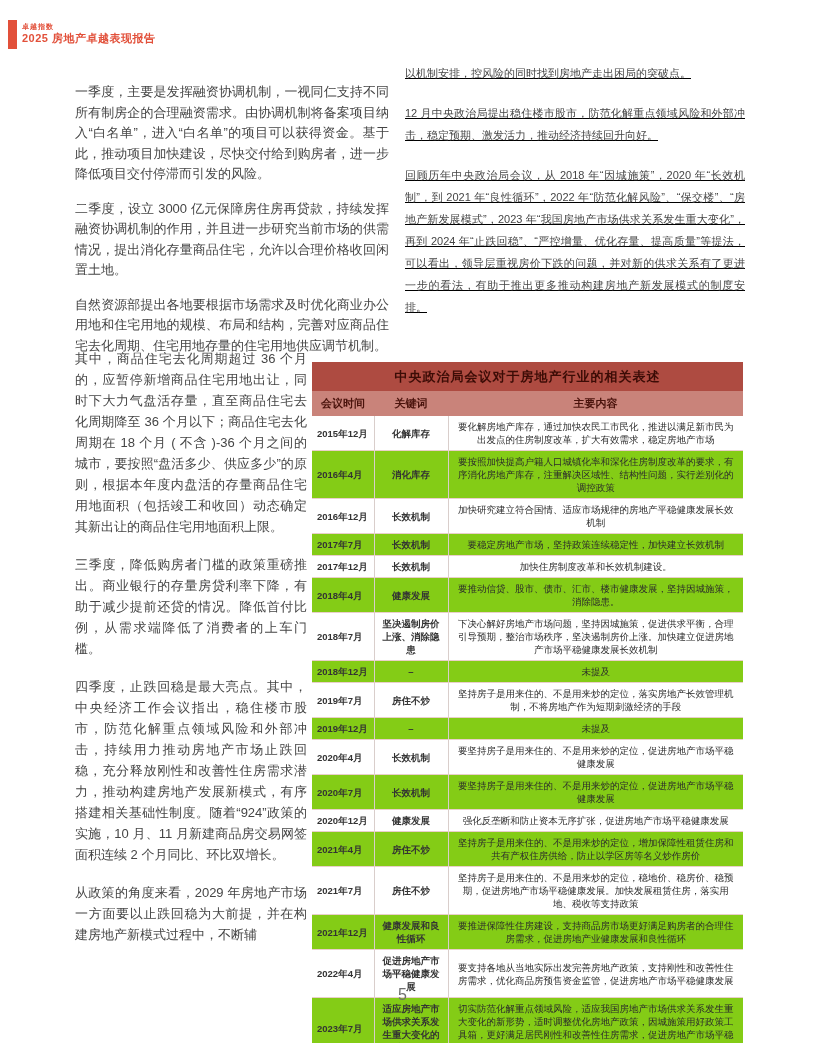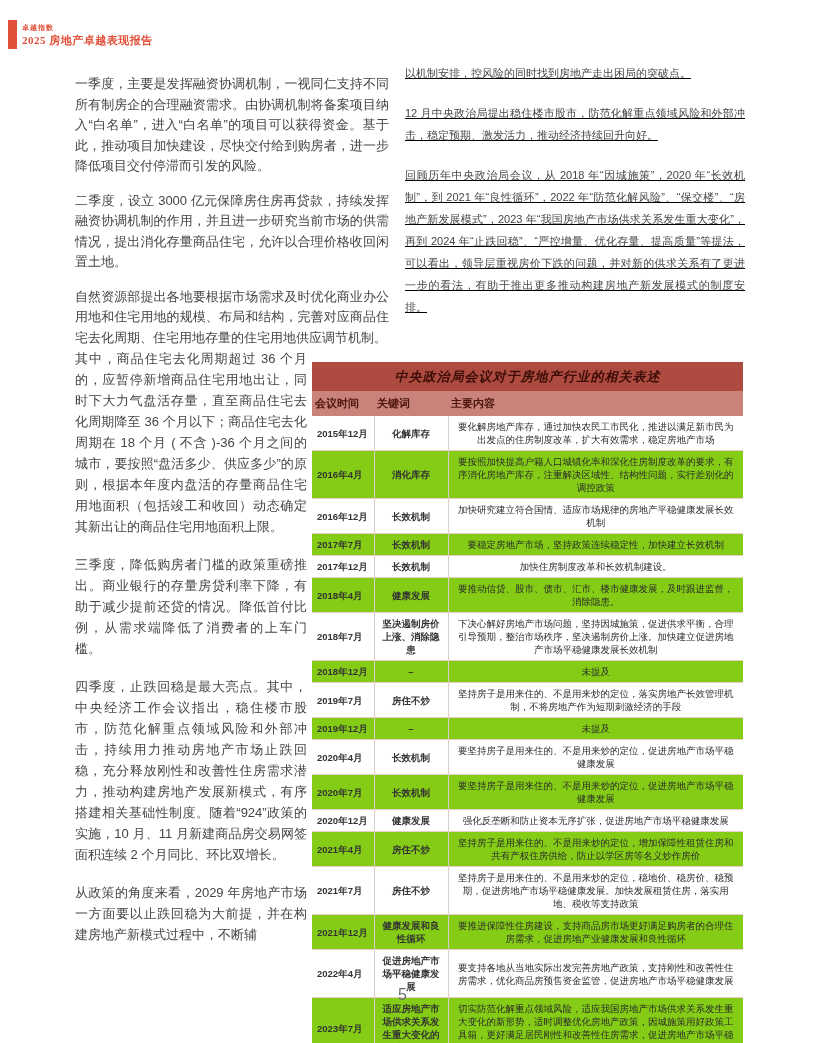--- a/index.html
+++ b/index.html
@@ -1,40 +1,40 @@
 <!DOCTYPE html>
 <html><head>
 <meta charset="utf-8">
 <style>
   html,body{margin:0;padding:0;}
   body{font-family:"Liberation Sans","DejaVu Sans",sans-serif;background:#ffffff;}
   .page{position:relative;width:819px;height:1043px;background:#ffffff;overflow:hidden;}
 
   
-  .logo{position:absolute;left:8px;top:20px;display:flex;align-items:center;font-family:Liberation Serif, serif;}
+  .logo{position:absolute;left:8px;top:20px;display:flex;align-items:flex-start;}
   .logo-bar{width:9px;height:29px;background:#e2503a;margin-right:5px;}
   .logo-text{display:flex;flex-direction:column;justify-content:center;padding-top:2px;}
   .logo-tagline{font-size:7px;font-weight:bold;color:#e2503a;letter-spacing:1px;line-height:9px;}
   .logo-title{font-size:11px;font-weight:bold;color:#e2503a;line-height:14px;letter-spacing:0.5px;}
 
   
   .textcol p.para{margin:0 0 14px 0;color:#454545;text-align:justify;}
-  .col-left-top{position:absolute;left:75px;top:74px;width:314px;font-size:13px;line-height:20.5px;}
+  .col-left-top{position:absolute;left:75px;top:82px;width:314px;font-size:13px;line-height:20.5px;}
   .col-left-side{position:absolute;left:75px;top:348px;width:232px;font-size:13px;line-height:21px;}
   .col-left-side p.para{margin-bottom:17px;}
   .col-right{position:absolute;left:405px;top:62px;width:340px;font-size:11px;line-height:22px;text-decoration:underline;}
   .col-right p.para{margin-bottom:18px;}
 
   
   .policy-table-wrap{position:absolute;left:312px;top:362px;width:431px;}
   .policy-table-title{background:#ae4b41;color:#3c0c06;font-weight:bold;font-size:13px;
-    text-align:center;padding:6px 4px 5px 4px;letter-spacing:1px;font-style:italic;}
+    text-align:center;padding:6px 4px 5px 4px;letter-spacing:1px;}
   table.policy{border-collapse:collapse;width:100%;table-layout:fixed;}
   table.policy th{background:#c9837a;color:#4a130c;font-size:11px;font-weight:bold;
-    padding:5px 3px;text-align:left;}
+    padding:5px 3px;text-align:center;}
   table.policy td{font-size:9.5px;line-height:13px;color:#2b2b2b;padding:4px 5px;
     border-bottom:1px solid #e9cfca;vertical-align:middle;word-break:break-all;}
   table.policy td.col-date{width:56px;border-right:1px solid #d9cecb;font-weight:bold;color:#333;}
   table.policy td.col-keyword{width:68px;text-align:center;border-right:1px solid #d9cecb;font-weight:bold;color:#333;}
   table.policy td.col-content{text-align:center;}
   table.policy th.col-date{width:56px;}
   table.policy th.col-keyword{width:68px;}
   table.policy tr.alt td{background:#84cc16;}
 
   .page-number{position:absolute;left:398px;top:986px;font-size:16px;color:#6f6f6f;}
@@ -103,21 +103,21 @@
             <td class="col-content">要稳定房地产市场，坚持政策连续稳定性，加快建立长效机制</td>
           </tr>
           <tr>
             <td class="col-date">2017年12月</td>
             <td class="col-keyword">长效机制</td>
             <td class="col-content">加快住房制度改革和长效机制建设。</td>
           </tr>
           <tr class="alt">
             <td class="col-date">2018年4月</td>
             <td class="col-keyword">健康发展</td>
-            <td class="col-content">要推动信贷、股市、债市、汇市、楼市健康发展，及时跟进监督，消除隐患。</td>
+            <td class="col-content">要推动信贷、股市、债市、汇市、楼市健康发展，坚持因城施策，消除隐患。</td>
           </tr>
           <tr>
             <td class="col-date">2018年7月</td>
             <td class="col-keyword">坚决遏制房价上涨、消除隐患</td>
             <td class="col-content">下决心解好房地产市场问题，坚持因城施策，促进供求平衡，合理引导预期，整治市场秩序，坚决遏制房价上涨。加快建立促进房地产市场平稳健康发展长效机制</td>
           </tr>
           <tr class="alt">
             <td class="col-date">2018年12月</td>
             <td class="col-keyword">–</td>
             <td class="col-content">未提及</td>

